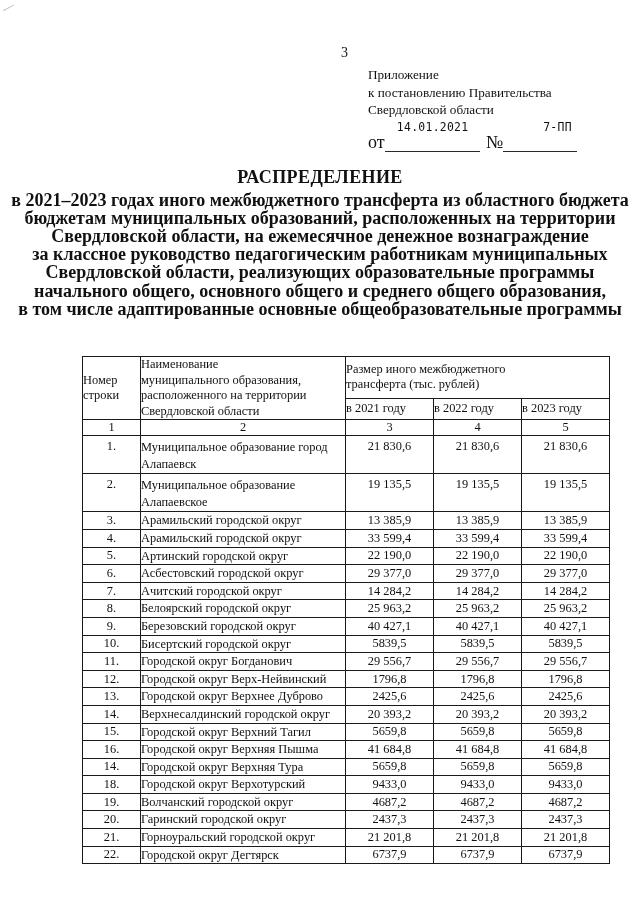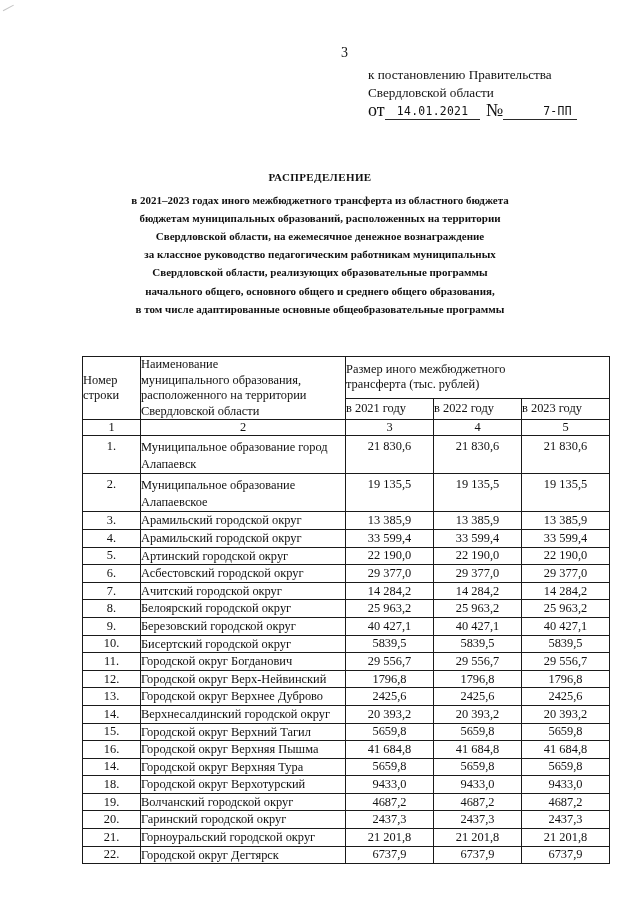--- a/index.html
+++ b/index.html
@@ -52,36 +52,36 @@
     align-items: flex-end;
     margin-top: 1px;
     white-space: nowrap;
   }
   .decree-line .lbl { font-size: 18px; }
   .typed {
     font-family: "DejaVu Sans Mono", "Liberation Mono", monospace;
     font-size: 11.4px;
     letter-spacing: .3px;
     border-bottom: 1px solid #2a2a2a;
-    padding: 0 5px 1px 6px;
+    padding: 0 5px 17px 6px;
     line-height: 14px;
     display: inline-block;
   }
   .typed.date { min-width: 84px; text-align: center; }
   .typed.num  { min-width: 62px; text-align: right; padding-left: 7px; }
   .nospace { padding: 0 3px; }
 
   .title-block {
     position: absolute;
     left: 0;
     top: 168px;
     width: 640px;
     text-align: center;
     font-weight: bold;
-    font-size: 11px;
+    font-size: 18px;
     line-height: 18.1px;
   }
   .title-block .main {
     letter-spacing: .4px;
     margin-bottom: 5px;
   }
   .title-block .sub { white-space: nowrap; }
 
   
   .tbl {
@@ -131,20 +131,21 @@
   .tall .d-name { vertical-align: top; padding-top: 3px; }
 </style>
 </head>
 <body>
 
 <div class="scan-mark"></div>
 
 <div class="page-number">3</div>
 
 <div class="appendix-block">
+  <div class="ln">Приложение</div>
   <div class="ln">к постановлению Правительства</div>
   <div class="ln">Свердловской области</div>
   <div class="decree-line">
     <span class="lbl">от</span>
     <span class="typed date">14.01.2021</span>
     <span class="nospace"></span>
     <span class="lbl">№</span>
     <span class="typed num">7-ПП</span>
   </div>
 </div>

